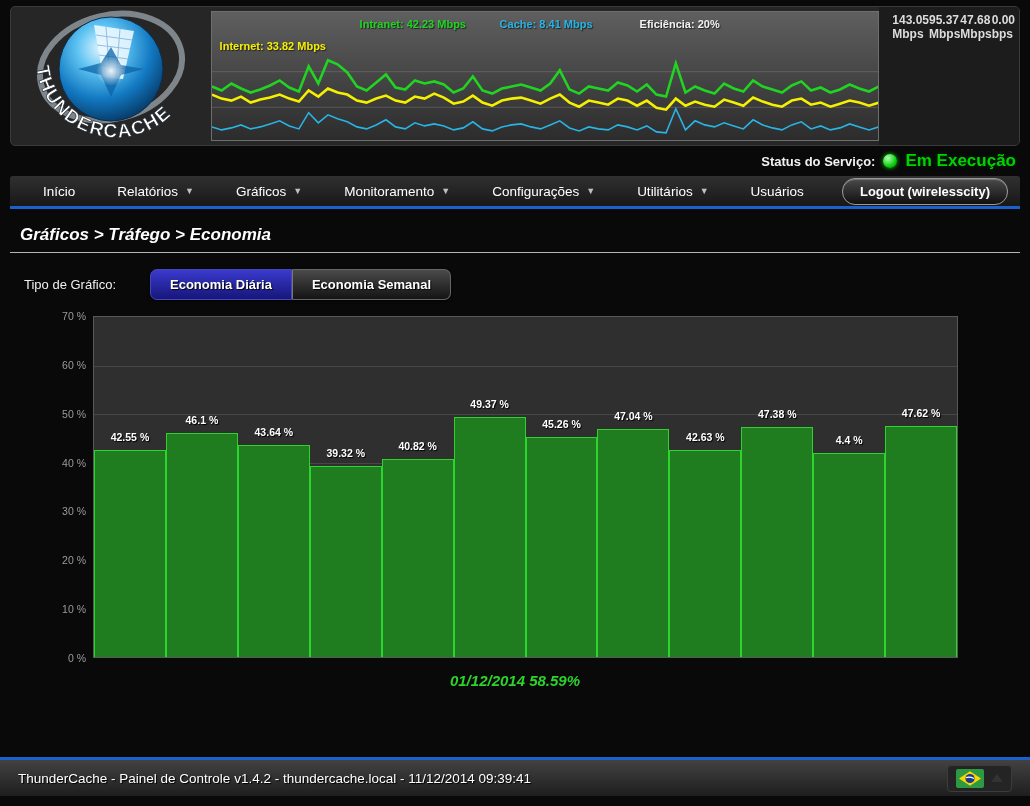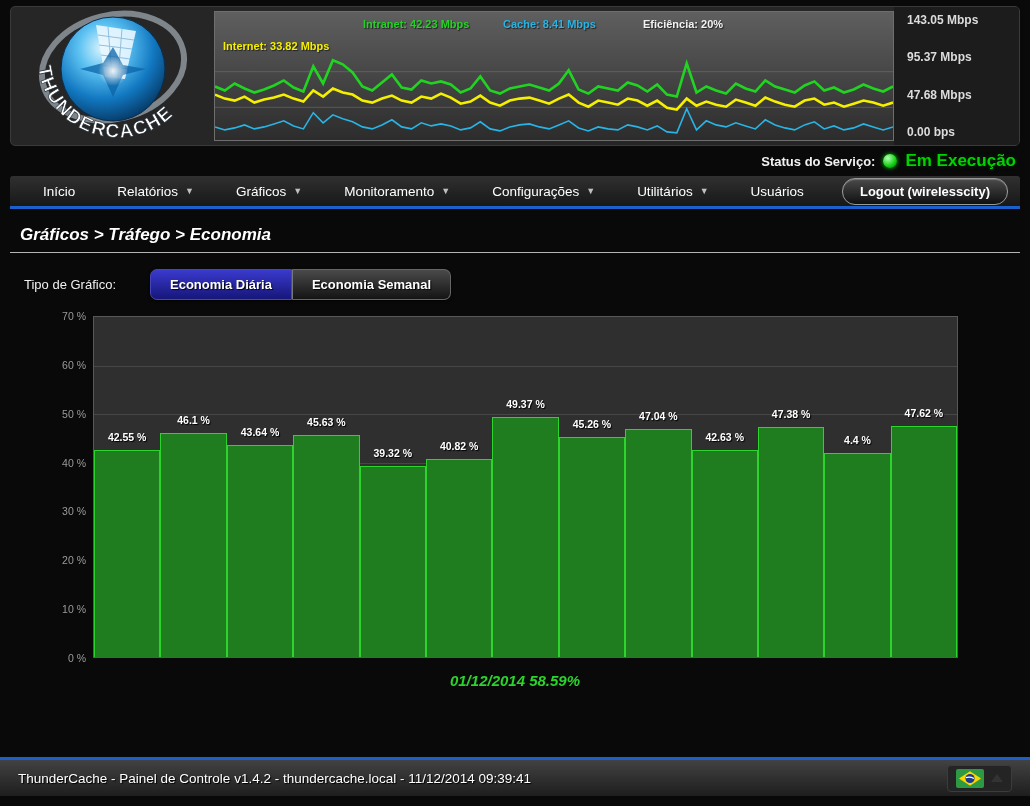--- a/index.html
+++ b/index.html
@@ -10,21 +10,21 @@
   
   .header-panel { margin:6px 10px 0; height:140px; background:#262626;
     border:1px solid #3a3a3a; border-radius:5px; display:flex; overflow:hidden; }
   .logo-box { width:203px; display:flex; align-items:center; justify-content:center; }
   .graph-box { width:680px; position:relative; margin:4px 0;
     background:linear-gradient(#5f5f5f,#2c2c2c); border:1px solid #6e6e6e; }
   .legend-row { position:absolute; top:0; left:0; right:0; height:24px;
     display:flex; align-items:center; padding-left:8px; font-size:11px; font-weight:bold; }
   .legend-item { width:140px; white-space:nowrap; text-shadow:1px 1px 1px #222; }
   .graph-svg { position:absolute; top:24px; left:0; right:0; bottom:0; width:100%; height:107px; }
-  .axis-box { flex:1; background:#1c1c1c; display:flex; flex-direction:column;
+  .axis-box { flex:1; background:#1c1c1c; display:flex; flex-direction:row;
     justify-content:space-between; padding:6px 4px 6px 13px; font-size:12px;
     font-weight:600; color:#dcdcdc; }
 
   
   .status-row { height:30px; display:flex; justify-content:flex-end; align-items:center;
     gap:8px; padding-right:14px; }
   .status-label { font-size:13px; font-weight:bold; color:#f2f2f2; }
   .status-orb { width:14px; height:14px; border-radius:50%;
     background:radial-gradient(circle at 35% 30%, #b6ffb6, #17d417 55%, #057705 95%);
     box-shadow:0 0 4px #0c0; }
@@ -219,24 +219,20 @@
         </div>
         <div class="bar-col">
           <div class="bar" style="height: 65.8571%; background: rgb(31, 124, 31); border-color: rgb(45, 212, 45);"></div>
           <div class="bar-label" style="bottom: calc(65.8571% + 7px);">46.1 %</div>
         </div>
         <div class="bar-col">
           <div class="bar" style="height: 62.3429%; background: rgb(31, 124, 31); border-color: rgb(45, 212, 45);"></div>
           <div class="bar-label" style="bottom: calc(62.3429% + 7px);">43.64 %</div>
         </div>
         <div class="bar-col">
-          <div class="bar" style="height: 65.1857%; background: rgb(31, 124, 31); border-color: rgb(45, 212, 45);"></div>
-          <div class="bar-label" style="bottom: calc(65.1857% + 7px);">45.63 %</div>
-        </div>
-        <div class="bar-col">
           <div class="bar" style="height: 56.1714%; background: rgb(31, 124, 31); border-color: rgb(45, 212, 45);"></div>
           <div class="bar-label" style="bottom: calc(56.1714% + 7px);">39.32 %</div>
         </div>
         <div class="bar-col">
           <div class="bar" style="height: 58.3143%; background: rgb(31, 124, 31); border-color: rgb(45, 212, 45);"></div>
           <div class="bar-label" style="bottom: calc(58.3143% + 7px);">40.82 %</div>
         </div>
         <div class="bar-col">
           <div class="bar" style="height: 70.5286%; background: rgb(31, 124, 31); border-color: rgb(45, 212, 45);"></div>
           <div class="bar-label" style="bottom: calc(70.5286% + 7px);">49.37 %</div>

